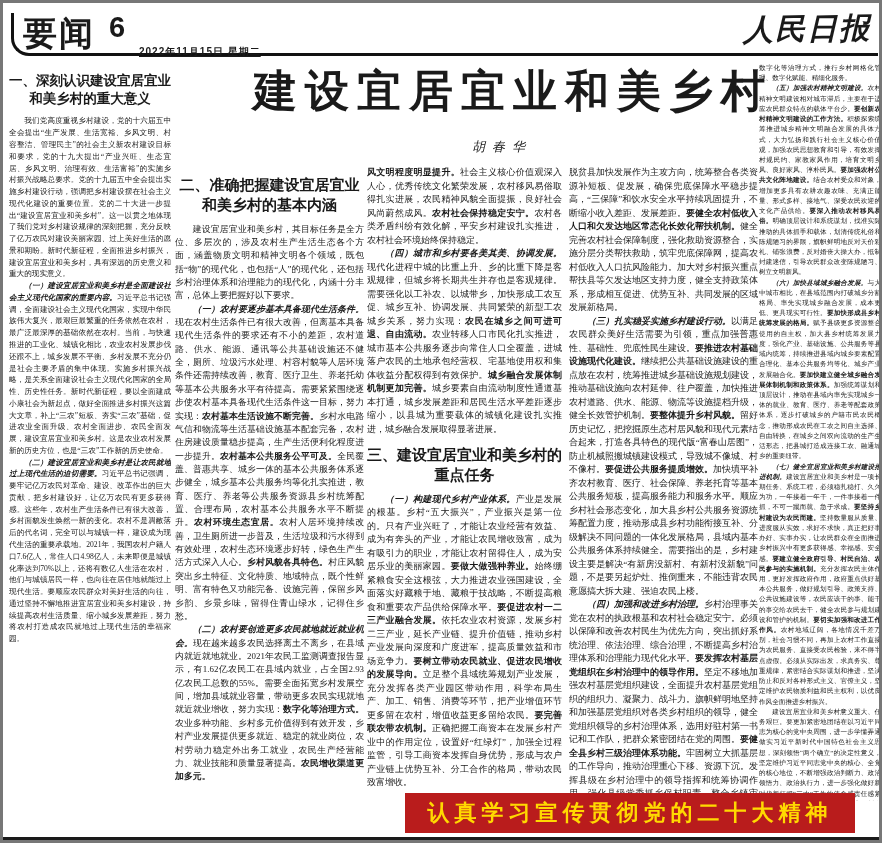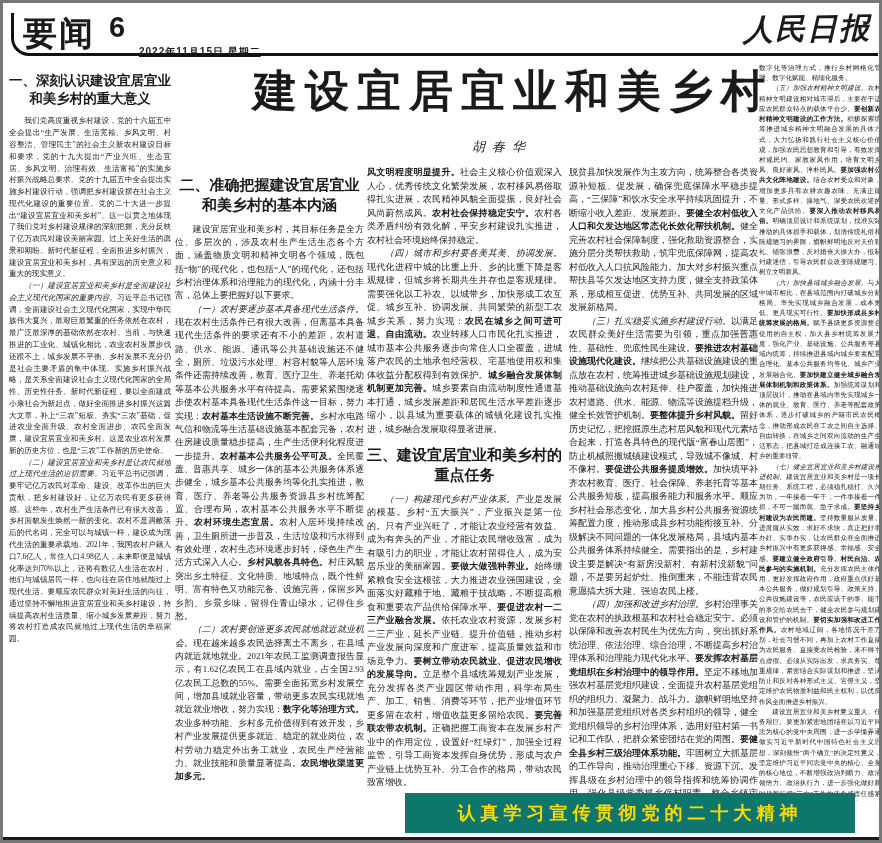--- a/index.html
+++ b/index.html
@@ -52,28 +52,28 @@
   #col5{ left:756px; top:60px;  width:122px; height:738px; font-size:6.6px; line-height:1.55; }
   .para{ margin:0; text-indent:2em; }
   .para.cont{ text-indent:0; }
   .para.lead{ font-size:11px; line-height:1.45; margin-bottom:6px; }
   .col-heading{
     text-indent:0; text-align:center; font-family:Liberation Serif, serif;
     font-weight:bold; line-height:1.35; margin:9px 0 7px;
   }
   #col1 .col-heading{ font-size:13.5px; }
   #col2 .col-heading, #col3 .col-heading{ font-size:15px; }
-  .seg-bi{ font-weight:normal; font-style:italic; }
+  .seg-bi{ font-weight:bold; font-style:italic; }
   .seg-b{ font-weight:bold; font-family:"Liberation Sans", sans-serif; }
   
   .banner{
     position:absolute; left:402px; top:790px; width:450px; height:40px;
-    background:#0f766e; color:#ffd900;
+    background:#b91c1c; color:#ffd900;
     font-family:"Liberation Sans", sans-serif; font-weight:bold;
-    font-size:18px; letter-spacing:5px;
+    font-size:22px; letter-spacing:5px;
     display:flex; align-items:center; justify-content:center;
   }
   .bottom-rule{ position:absolute; left:0; top:834px; width:100%; height:3px; background:#1a1a1a; }
 </style>
 </head>
 <body>
 
 <div class="page">
 
   <div class="header-frame"></div>

